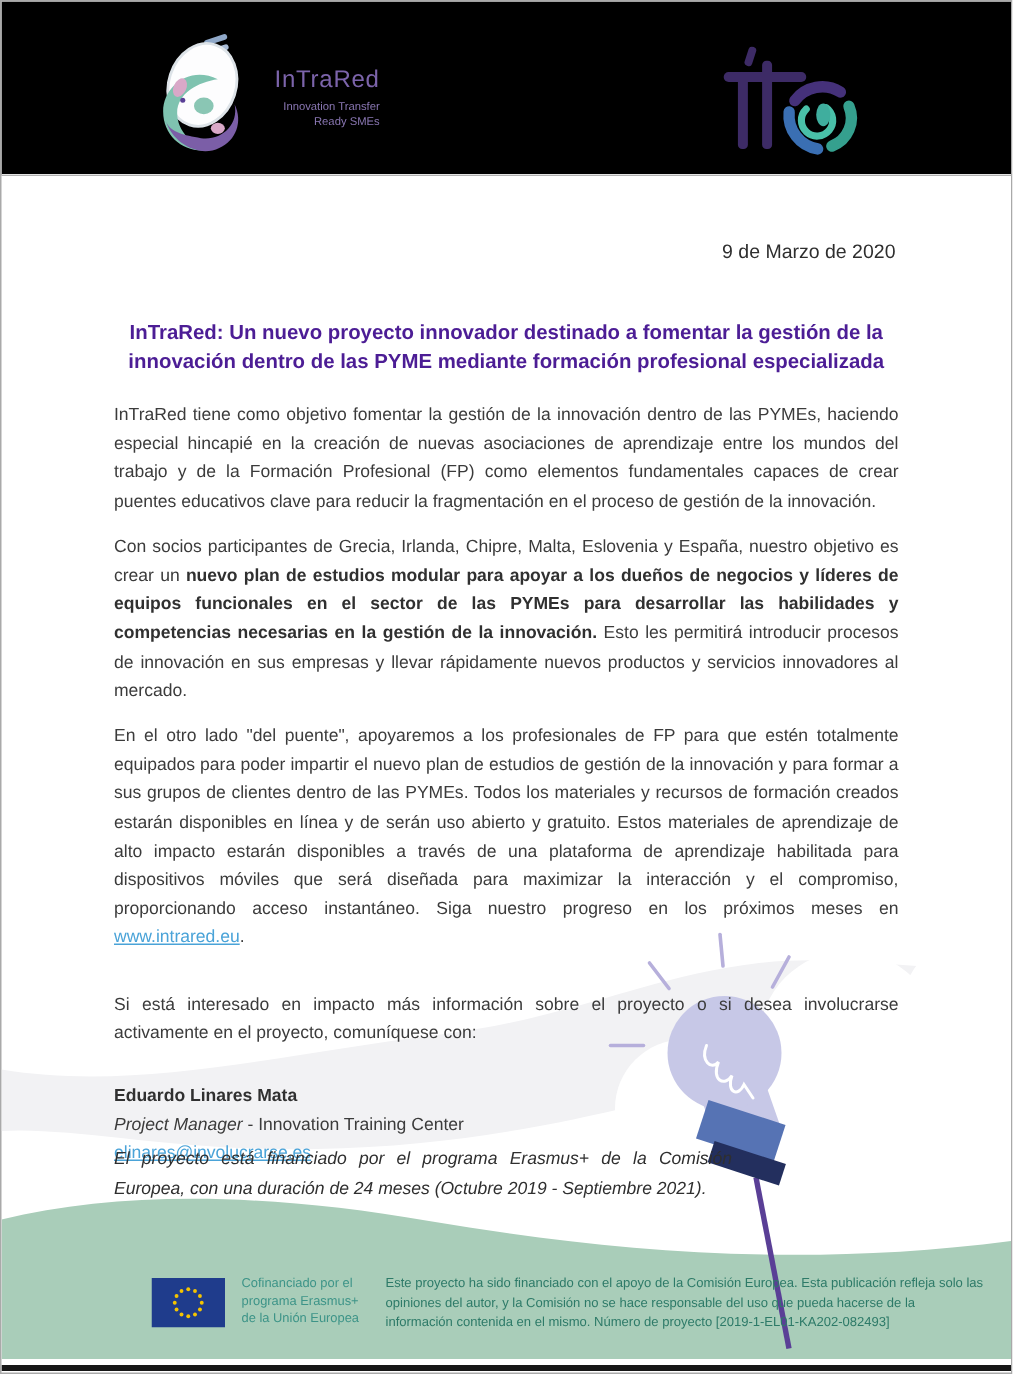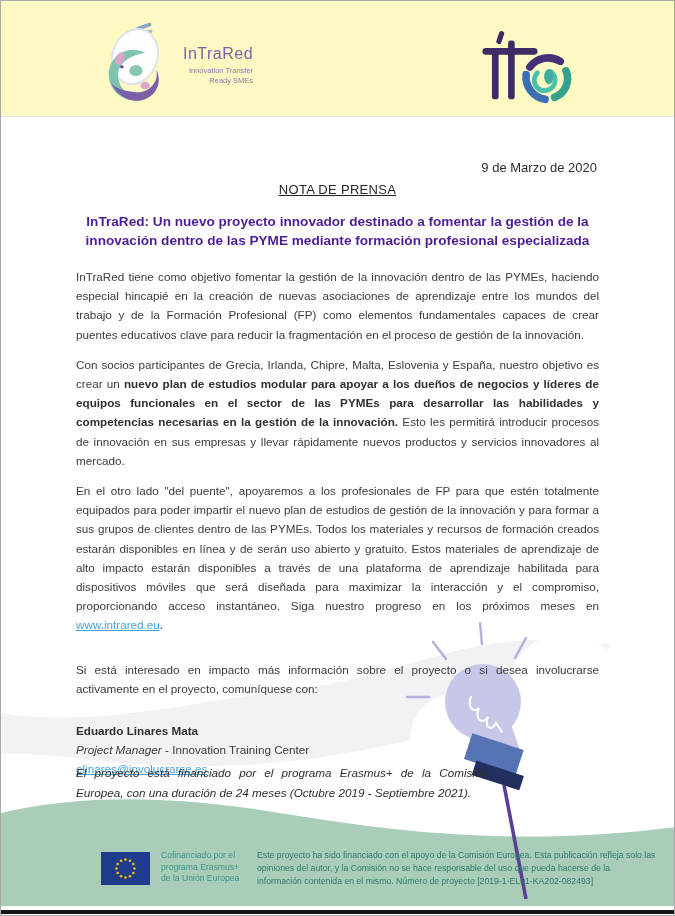--- a/index.html
+++ b/index.html
@@ -2,21 +2,21 @@
 <html><head>
 <meta charset="utf-8">
 <style>
   html,body{margin:0;padding:0;background:#fff;}
   .page{
     position:relative;width:675px;height:916px;margin:0 auto;
     background:#ffffff;border:1px solid #a9a9a9;box-sizing:border-box;
     font-family:"Liberation Sans",sans-serif;color:#3b3b3b;overflow:hidden;
   }
   
-  .header{position:absolute;top:0;left:0;right:0;height:115px;border-bottom:1px solid #e4e4e4;background:#fef9c3;z-index:2;}
+  .header{position:absolute;top:0;left:0;right:0;height:115px;border-bottom:1px solid #e4e4e4;background:#000000;z-index:2;}
   .logo-intrared{position:absolute;left:90px;top:20px;display:flex;align-items:center;gap:6px;}
   .logo-name{font-size:16px;color:#7c64ab;letter-spacing:.5px;}
   .logo-tagline{font-size:7.5px;color:#8a77b3;line-height:10px;margin-top:3px;text-align:right;}
   .logo-itc{position:absolute;right:100px;top:30px;}
   
   .date{position:absolute;top:147px;right:77px;font-size:13px;color:#2e2e2e;z-index:2;margin-top:12px;}
   .kicker{position:absolute;top:181px;left:0;right:0;text-align:center;font-size:13px;color:#262626;text-decoration:underline;letter-spacing:.3px;z-index:2;}
   .title{position:absolute;top:212px;left:80px;right:80px;text-align:center;font-weight:bold;font-size:13.6px;line-height:18.5px;color:#4c1d95;z-index:2;}
   
   .body-text{position:absolute;top:266px;left:75px;right:75px;z-index:2;}
@@ -104,21 +104,20 @@
         <path d="M82,32 A24,24 0 0 0 50,38" stroke="#45317a" stroke-width="8" fill="none" stroke-linecap="round"></path>
         <path d="M46,46 A24,24 0 0 0 66,72" stroke="#3a6fb3" stroke-width="8" fill="none" stroke-linecap="round"></path>
         <path d="M88,42 A21,21 0 0 1 76,70" stroke="#35a08e" stroke-width="8" fill="none" stroke-linecap="round"></path>
         <path d="M58,44 A11,11 0 1 0 72,43" stroke="#49c0a8" stroke-width="5" fill="none" stroke-linecap="round"></path>
         <ellipse cx="70" cy="48" rx="5" ry="8" fill="#3fae9e"></ellipse>
       </svg>
     </div>
   </div>
 
   <div class="date">9 de Marzo de 2020</div>
-  <div class="kicker">NOTA DE PRENSA</div>
   <div class="title">InTraRed: Un nuevo proyecto innovador destinado a fomentar la gestión de la innovación dentro de las PYME mediante formación profesional especializada</div>
 
   <div class="body-text">
     <p>InTraRed tiene como objetivo fomentar la gestión de la innovación dentro de las PYMEs, haciendo especial hincapié en la creación de nuevas asociaciones de aprendizaje entre los mundos del trabajo y de la Formación Profesional (FP) como elementos fundamentales capaces de crear puentes educativos clave para reducir la fragmentación en el proceso de gestión de la innovación.</p>
     <p><span>Con socios participantes de Grecia, Irlanda, Chipre, Malta, Eslovenia y España, nuestro objetivo es crear un </span><span class="bold">nuevo plan de estudios modular para apoyar a los dueños de negocios y líderes de equipos funcionales en el sector de las PYMEs para desarrollar las habilidades y competencias necesarias en la gestión de la innovación.</span><span> Esto les permitirá introducir procesos de innovación en sus empresas y llevar rápidamente nuevos productos y servicios innovadores al mercado.</span></p>
     <p><span>En el otro lado "del puente", apoyaremos a los profesionales de FP para que estén totalmente equipados para poder impartir el nuevo plan de estudios de gestión de la innovación y para formar a sus grupos de clientes dentro de las PYMEs. Todos los materiales y recursos de formación creados estarán disponibles en línea y de serán uso abierto y gratuito. Estos materiales de aprendizaje de alto impacto estarán disponibles a través de una plataforma de aprendizaje habilitada para dispositivos móviles que será diseñada para maximizar la interacción y el compromiso, proporcionando acceso instantáneo. Siga nuestro progreso en los próximos meses en </span><a class="link" href="#">www.intrared.eu</a><span>.</span></p>
     <p class="contact-intro">Si está interesado en impacto más información sobre el proyecto o si desea involucrarse activamente en el proyecto, comuníquese con:</p>
     <div class="contact-block">
       <div class="contact-name">Eduardo Linares Mata</div>
       <div class="contact-role"><em>Project Manager</em><span> - Innovation Training Center</span></div>

